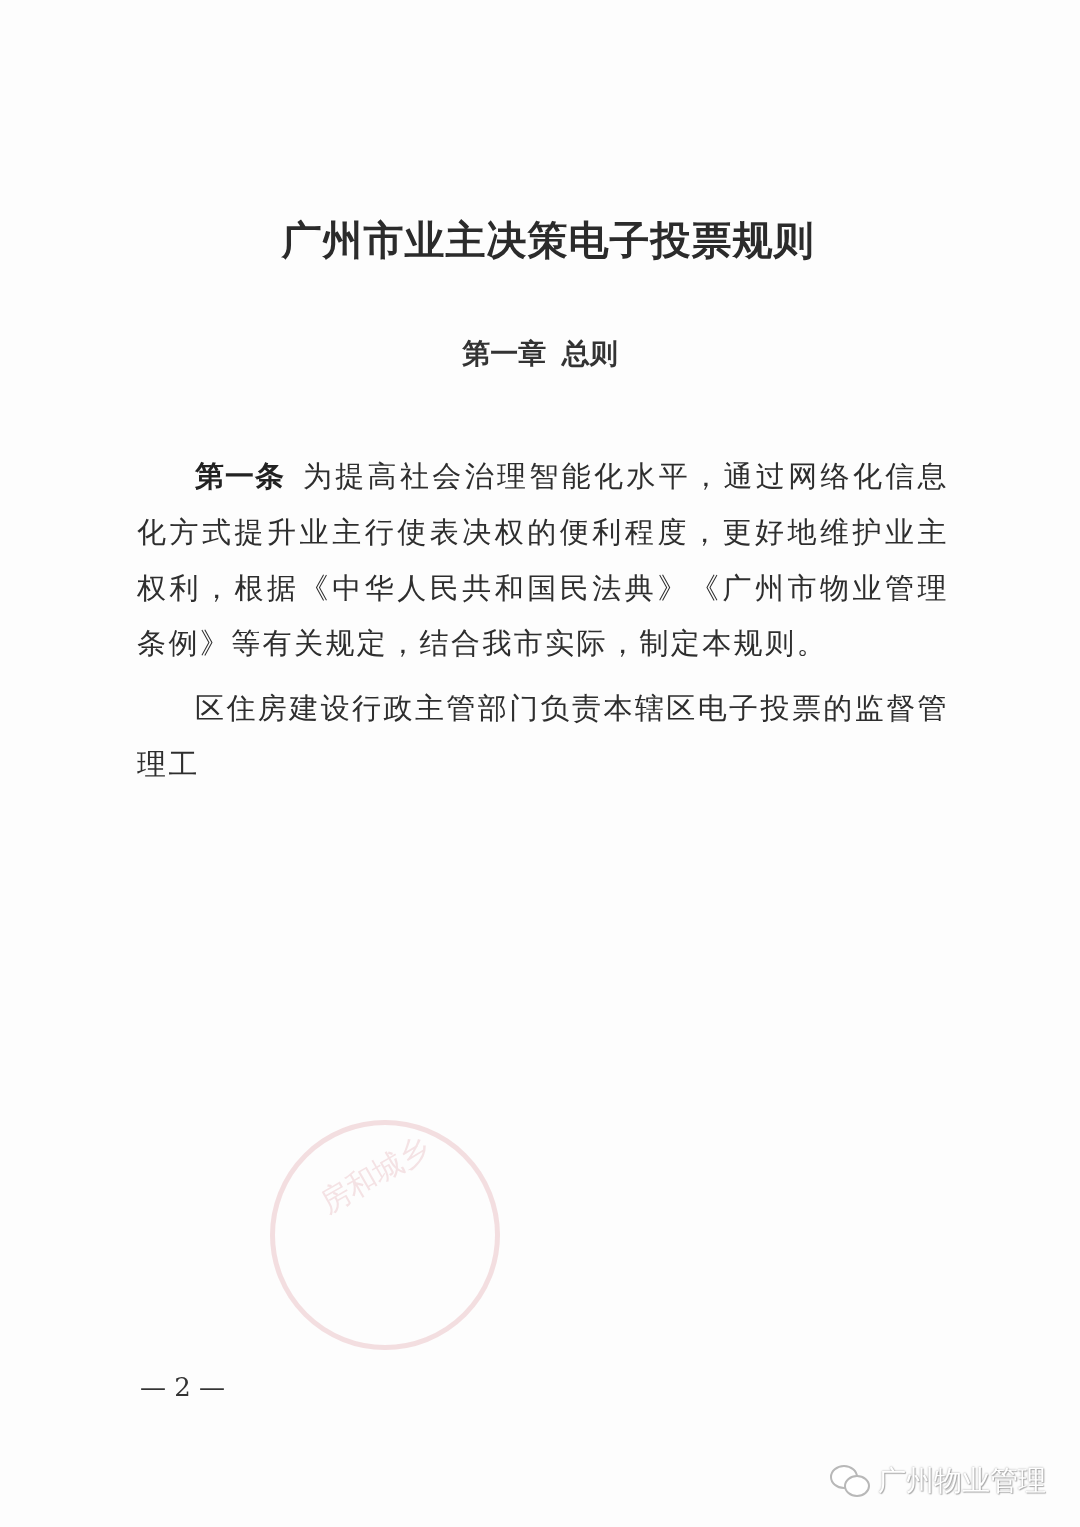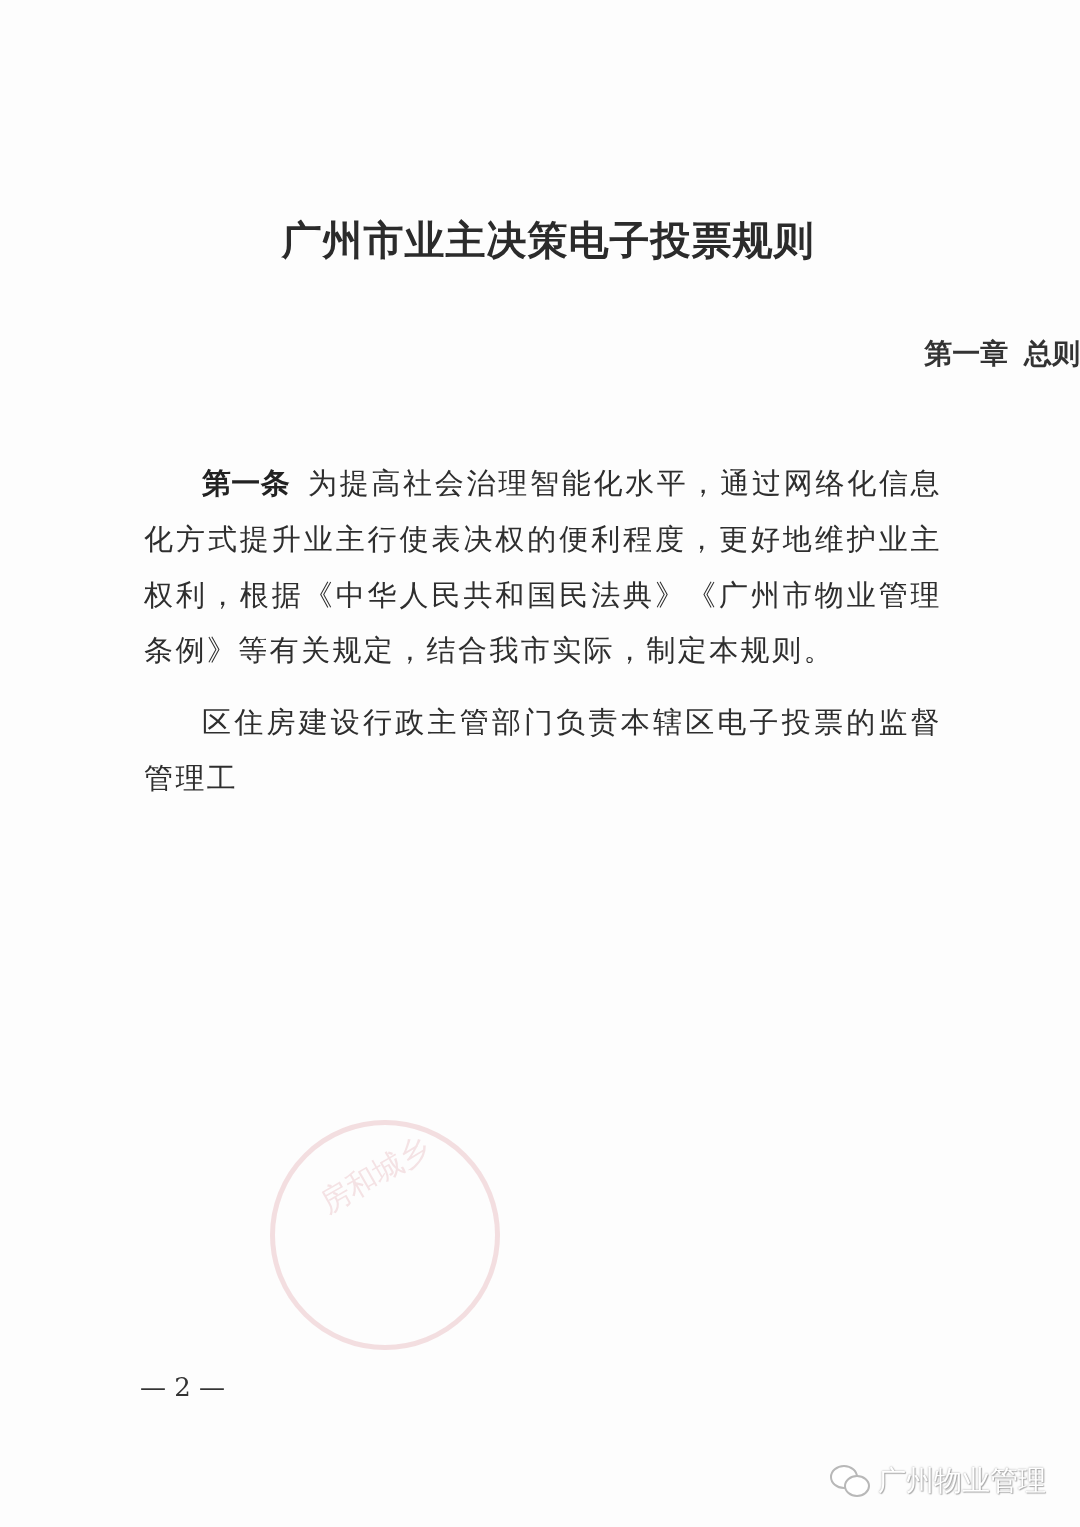--- a/index.html
+++ b/index.html
@@ -30,40 +30,40 @@
       font-size: 40px;
       font-weight: bold;
       letter-spacing: 1px;
       color: #2b2b2b;
       font-family: "DejaVu Serif", "Liberation Serif", serif;
     }
     .chapter {
       position: absolute;
       left: 0; right: 0;
       top: 335px;
-      text-align: right;
+      text-align: center;
       font-size: 28px;
       font-weight: bold;
       color: #333;
       font-family: "DejaVu Sans", "Liberation Sans", sans-serif;
       word-spacing: 6px;
     }
     .body-text {
       position: absolute;
       left: 128px;
       width: 830px;
       top: 440px;
       font-size: 29px;
       line-height: 55.8px;
       font-family: "DejaVu Sans", "Liberation Sans", sans-serif;
       color: #2e2e2e;
       letter-spacing: 2.4px;
     }
     .para {
-      margin: 16px;
+      margin: 9px;
       text-indent: 2em;
       text-align: justify;
     }
     .article-label {
       font-weight: bold;
       color: #222;
       margin-right: 18px;
       letter-spacing: 0;
     }
     .page-number {

